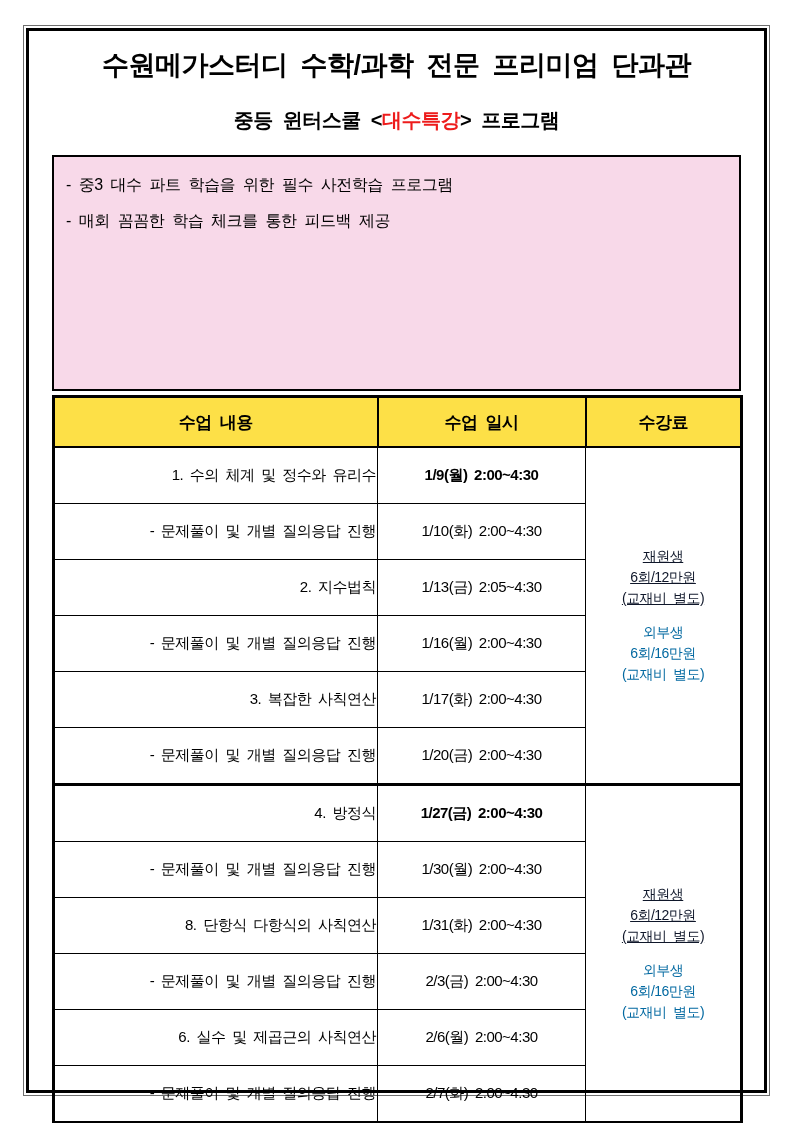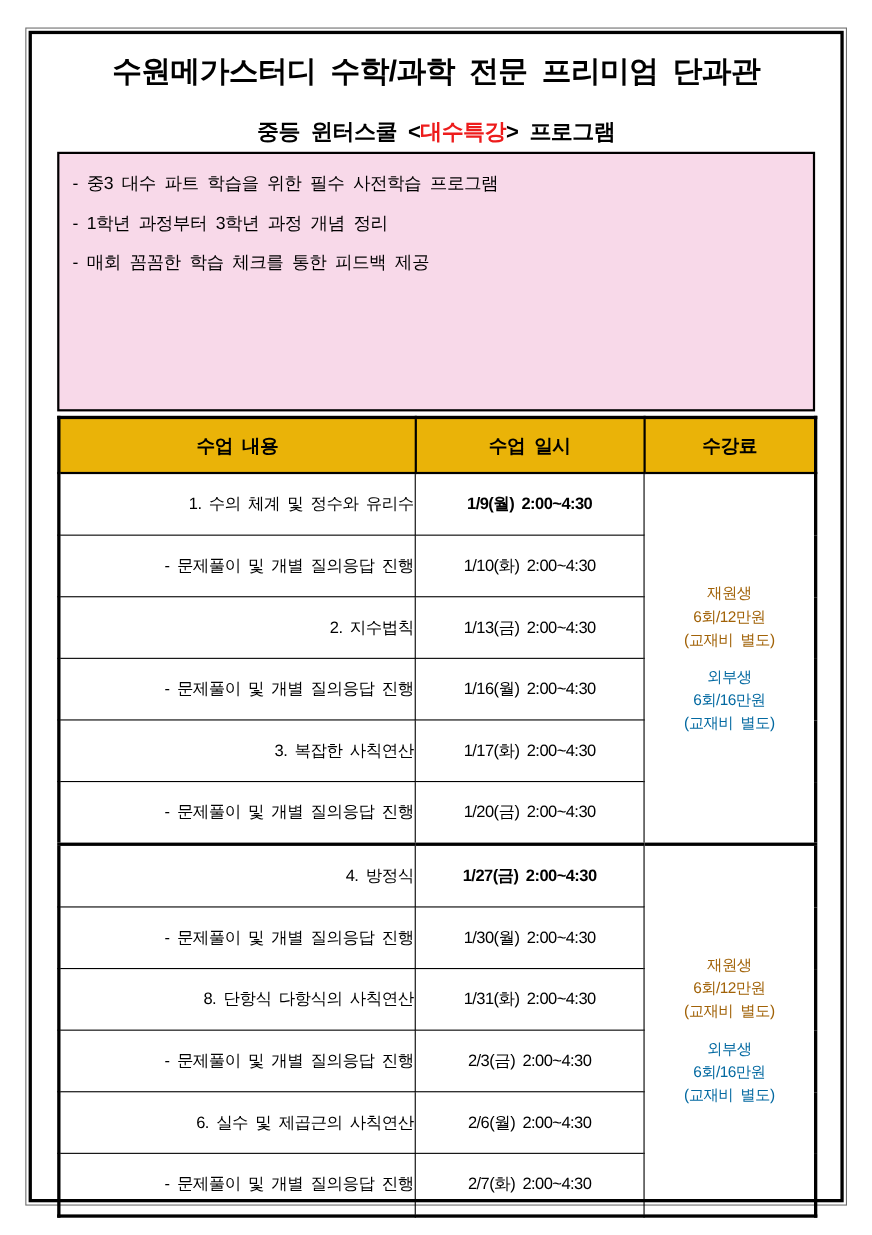--- a/index.html
+++ b/index.html
@@ -32,21 +32,21 @@
   }
   .subtitle {
     margin: 25px 0 0 0;
     text-align: center;
     font-size: 20px; font-weight: bold;
     letter-spacing: -0.5px; word-spacing: 5px;
     line-height: 24px;
   }
   .red { color: #ed1c1c; }
   .intro-box {
-    margin-top: 6px;
+    margin-top: 23px;
     border: 2px solid #000;
     background: #f8d9e9;
     padding: 10px 12px 10px 12px;
     box-sizing: border-box;
     height: 236px;
   }
   .intro-line {
     font-size: 16px;
     line-height: 36px;
     letter-spacing: -0.5px; word-spacing: 4px;
@@ -58,21 +58,21 @@
     margin-top: 4px;
     border-collapse: collapse;
     table-layout: fixed;
     width: 688px;
     border: 3px solid #000;
   }
   col.c1 { width: 324px; }
   col.c2 { width: 208px; }
   col.c3 { width: 156px; }
   .schedule th {
-    background: #eab308;
+    background: #fde047;
     border: 2px solid #000;
     height: 46px;
     font-size: 17px; font-weight: bold;
     letter-spacing: -0.5px; word-spacing: 4px;
     text-align: center; vertical-align: middle;
   }
   .schedule td {
     border: 1px solid #000;
     height: 53px;
     font-size: 15px;
@@ -82,37 +82,36 @@
   .schedule td.content { text-align: right; padding-left: 12px; }
   .schedule td.datetime { text-align: center; }
   .schedule td.bold, .bold { font-weight: bold; }
   .schedule tr.section-start td { border-top: 3px solid #000; }
   .schedule td.fee-cell {
     text-align: center;
     font-size: 14px;
     vertical-align: middle;
     padding: 0;
   }
-  .fee-enrolled { color: #a16207; line-height: 21px; margin-bottom: 13px; }
+  .fee-enrolled { color: #0f172a; line-height: 21px; margin-bottom: 13px; text-decoration: underline; }
   .fee-external { color: #0369a1; line-height: 21px; }
 </style>
 </head>
 <body>
 
 <div class="page">
   <div class="frame-outer">
     <div class="frame-inner">
 
       <h1 class="title">수원메가스터디 수학/과학 전문 프리미엄 단과관</h1>
 
       <h2 class="subtitle"><span>중등 윈터스쿨 &lt;</span><span class="red">대수특강</span><span>&gt; 프로그램</span></h2>
 
       <div class="intro-box" id="intro-box">
           <div class="intro-line">- 중3 대수 파트 학습을 위한 필수 사전학습 프로그램</div>
-          <div class="intro-line">- 1학년 과정부터 3학년 과정 개념 정리</div>
           <div class="intro-line">- 매회 꼼꼼한 학습 체크를 통한 피드백 제공</div>
         </div>
 
       <table class="schedule">
         <colgroup>
             <col class="c1">
             <col class="c2">
             <col class="c3">
           </colgroup>
         <thead>
@@ -138,21 +137,21 @@
                   <div>(교재비 별도)</div>
                 </div>
               </td>
             </tr>
             <tr>
               <td class="content">- 문제풀이 및 개별 질의응답 진행</td>
               <td class="datetime">1/10(화) 2:00~4:30</td>
             </tr>
             <tr>
               <td class="content">2. 지수법칙</td>
-              <td class="datetime">1/13(금) 2:00~4:30</td>
+              <td class="datetime">1/13(금) 2:05~4:30</td>
             </tr>
             <tr>
               <td class="content">- 문제풀이 및 개별 질의응답 진행</td>
               <td class="datetime">1/16(월) 2:00~4:30</td>
             </tr>
             <tr>
               <td class="content">3. 복잡한 사칙연산</td>
               <td class="datetime">1/17(화) 2:00~4:30</td>
             </tr>
             <tr>

